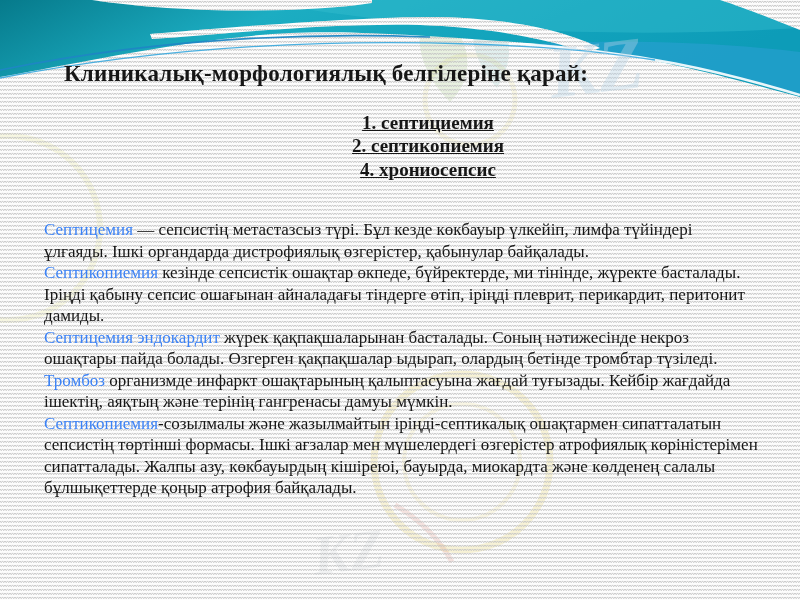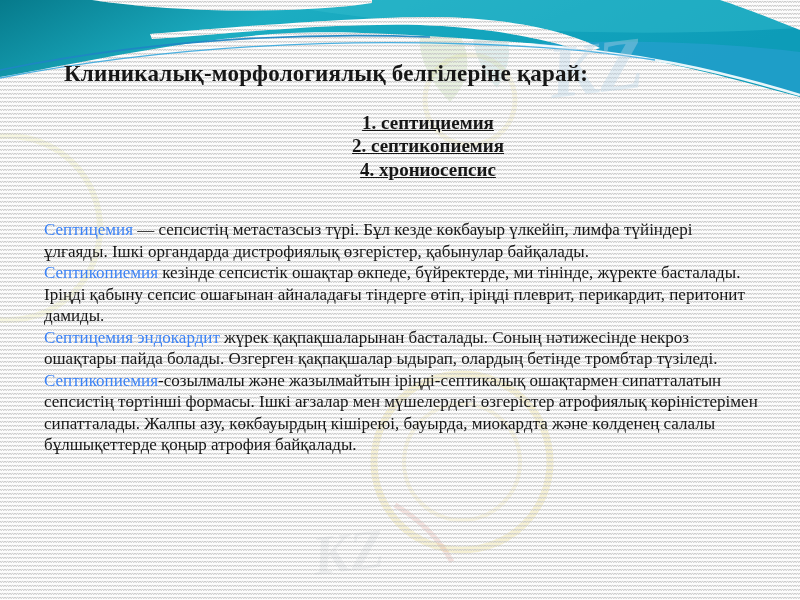--- a/index.html
+++ b/index.html
@@ -87,16 +87,17 @@
   <div class="list">
     <div class="list-item">1. септициемия</div>
     <div class="list-item">2. септикопиемия</div>
     <div class="list-item">4. хрониосепсис</div>
   </div>
 
   <div class="body-text">
       <div class="para"><span class="kw">Септицемия</span><span> — сепсистің метастазсыз түрі. Бұл кезде көкбауыр үлкейіп, лимфа түйіндері ұлғаяды. Ішкі органдарда дистрофиялық өзгерістер, қабынулар байқалады.</span></div>
       <div class="para"><span class="kw">Септикопиемия</span><span> кезінде сепсистік ошақтар өкпеде, бүйректерде, ми тінінде, жүректе басталады. Іріңді қабыну сепсис ошағынан айналадағы тіндерге өтіп, іріңді плеврит, перикардит, перитонит дамиды.</span></div>
       <div class="para"><span class="kw">Септицемия эндокардит</span><span> жүрек қақпақшаларынан басталады. Соның нәтижесінде некроз ошақтары пайда болады. Өзгерген қақпақшалар ыдырап, олардың бетінде тромбтар түзіледі.</span></div>
+      <div class="para"><span class="kw">Тромбоз</span><span> организмде инфаркт ошақтарының қалыптасуына жағдай туғызады. Кейбір жағдайда ішектің, аяқтың және терінің гангренасы дамуы мүмкін.</span></div>
       <div class="para"><span class="kw">Септикопиемия</span><span>-созылмалы және жазылмайтын іріңді-септикалық ошақтармен сипатталатын сепсистің төртінші формасы. Ішкі ағзалар мен мүшелердегі өзгерістер атрофиялық көріністерімен сипатталады. Жалпы азу, көкбауырдың кішіреюі, бауырда, миокардта және көлденең салалы бұлшықеттерде қоңыр атрофия байқалады.</span></div>
     </div>
 
 </div>
 
 </body></html>

